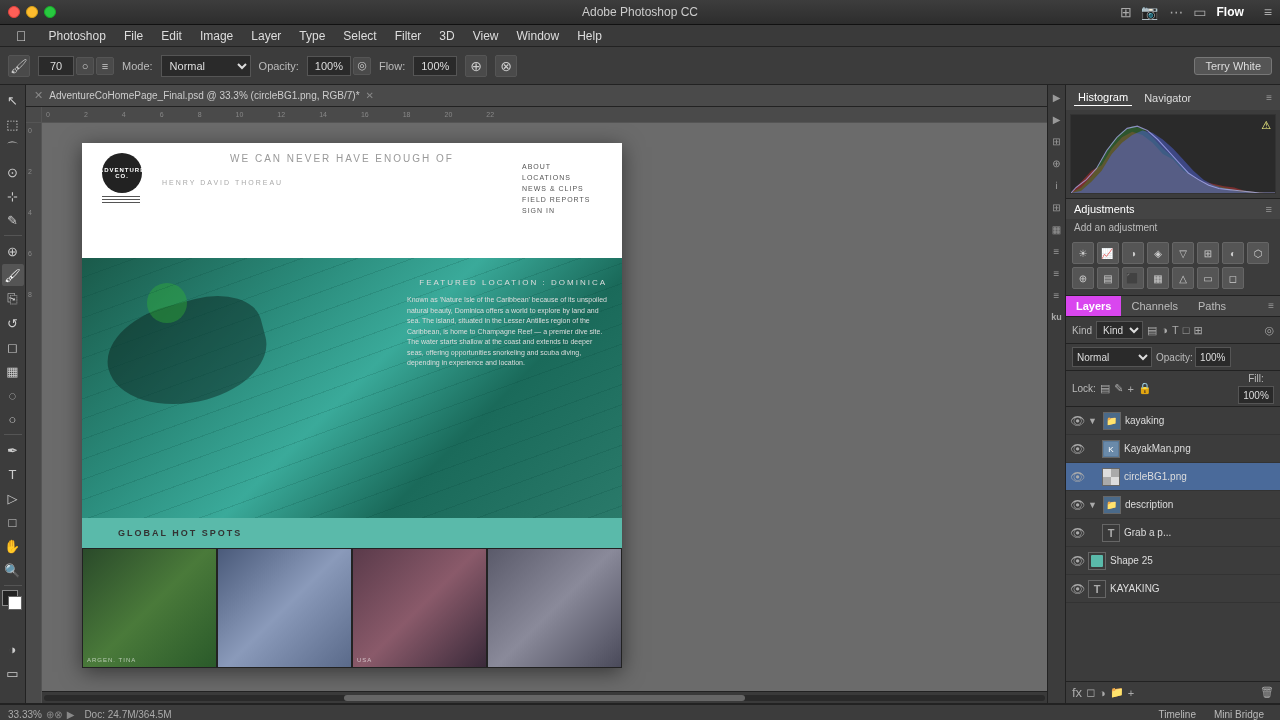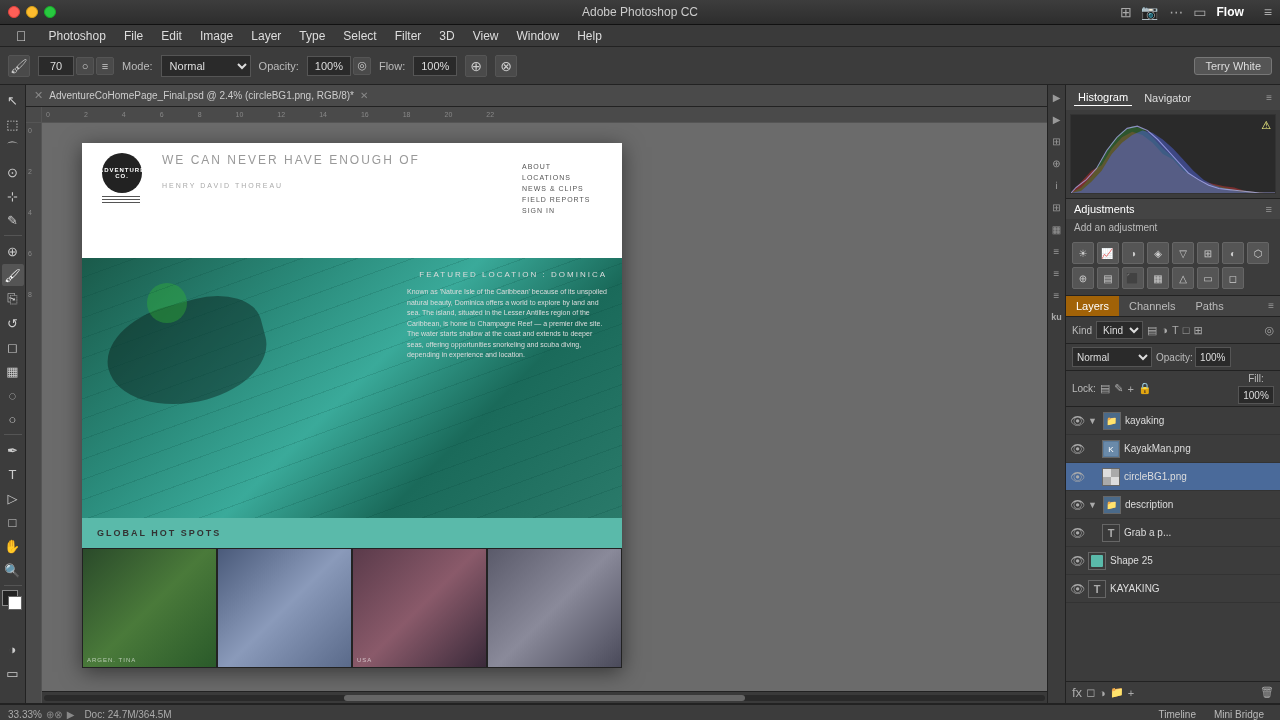--- a/index.html
+++ b/index.html
@@ -100,34 +100,34 @@
     .tab-close { color: #888; cursor: pointer; font-size: 10px; }
     #the-canvas { position: absolute; top: 20px; left: 40px; width: 540px; background: #fff; }
 
     
     .site-header { height: 115px; background: #fff; display: flex; padding: 10px 20px; }
     .site-logo { width: 50px; text-align: center; }
     .logo-circle { width: 40px; height: 40px; border-radius: 50%; background: #222; color: #fff; display: flex; align-items: center; justify-content: center; font-size: 7px; font-weight: bold; text-align: center; }
     .logo-lines { display: flex; flex-direction: column; gap: 2px; margin-top: 3px; }
     .logo-line { height: 1px; background: #555; width: 38px; }
     .site-nav { flex: 1; display: flex; flex-direction: column; padding-left: 10px; }
-    .nav-tagline { font-size: 12px; color: #999; letter-spacing: 2px; text-transform: uppercase; margin-bottom: 13px; }
+    .nav-tagline { font-size: 10px; color: #999; letter-spacing: 2px; text-transform: uppercase; margin-bottom: 13px; text-align: center; }
     .nav-title { font-size: 38px; font-weight: 200; letter-spacing: 6px; color: #333; font-family: Georgia, serif; }
     .nav-subtitle { font-size: 7px; color: #aaa; letter-spacing: 2px; margin-top: 2px; }
     .site-menu { width: 80px; display: flex; flex-direction: column; gap: 4px; padding-top: 10px; }
     .site-menu-item { font-size: 7px; color: #555; text-transform: uppercase; letter-spacing: 1px; }
 
     .hero-section { height: 260px; position: relative; overflow: hidden; background: #2a7a6a; }
     .hero-img { width: 100%; height: 100%; background: linear-gradient(135deg, #1a5a4a 0%, #2a8a7a 30%, #3aaa9a 50%, #1a6a5a 70%, #2a7a6a 100%); }
     .hero-text { position: absolute; right: 20px; top: 30px; color: #fff; text-align: right; }
     .featured-label { font-size: 9px; letter-spacing: 3px; text-transform: uppercase; color: #ccc; }
     .featured-desc { font-size: 8px; color: #ddd; margin-top: 10px; line-height: 1.5; max-width: 200px; text-align: left; }
 
     .hotspots-banner { height: 30px; background: #5abaaa; display: flex; align-items: center; padding: 0 15px; }
-    .hotspots-text { font-size: 9px; letter-spacing: 2px; text-transform: uppercase; color: #333; font-weight: bold; }
+    .hotspots-text { font-size: 9px; letter-spacing: 2px; text-transform: uppercase; color: #333; font-weight: bold; margin-left: 21px; }
 
     .photos-grid { display: flex; height: 120px; background: #333; }
     .photo-cell { flex: 1; overflow: hidden; position: relative; border: 1px solid #222; }
     .photo-1 { background: linear-gradient(135deg, #2a4a2a, #4a7a3a, #2a5a2a); }
     .photo-2 { background: linear-gradient(135deg, #4a5a7a, #8a9aba, #5a6a8a); }
     .photo-3 { background: linear-gradient(135deg, #5a3a4a, #8a5a6a, #3a2a3a); }
     .photo-4 { background: linear-gradient(135deg, #5a5a6a, #8a8a9a, #4a4a5a); }
     .photo-label { position: absolute; bottom: 4px; left: 4px; font-size: 6px; color: rgba(255,255,255,0.6); text-transform: uppercase; letter-spacing: 1px; }
 
     
@@ -150,21 +150,21 @@
 
     
     .adj-header { padding: 4px 8px; font-size: 11px; color: #fff; background: #444; display: flex; align-items: center; }
     .adj-icons { display: flex; flex-wrap: wrap; gap: 3px; padding: 6px; }
     .adj-icon { width: 22px; height: 22px; background: #555; border: 1px solid #666; border-radius: 2px; display: flex; align-items: center; justify-content: center; font-size: 10px; cursor: pointer; color: #ccc; }
 
     
     .layers-panel { flex: 1; display: flex; flex-direction: column; overflow: hidden; }
     .layers-tabs { display: flex; background: #444; border-bottom: 1px solid #222; }
     .layers-tab { padding: 4px 10px; font-size: 11px; color: #bbb; cursor: pointer; }
-    .layers-tab.active { color: #fff; background: #a16207; }
+    .layers-tab.active { color: #fff; background: #d946ef; font-weight: bold; }
     .layers-toolbar { display: flex; align-items: center; padding: 4px 6px; background: #3c3c3c; gap: 4px; border-bottom: 1px solid #222; }
     .layers-kind { height: 18px; background: #2a2a2a; border: 1px solid #555; color: #ddd; font-size: 10px; padding: 0 2px; }
     .layers-options { display: flex; align-items: center; padding: 3px 6px; background: #3c3c3c; gap: 4px; border-bottom: 1px solid #222; }
     .blend-select { height: 20px; background: #2a2a2a; border: 1px solid #555; color: #ddd; font-size: 10px; width: 80px; }
     .opacity-box { display: flex; align-items: center; gap: 2px; font-size: 10px; color: #bbb; }
     .opacity-val { width: 36px; height: 20px; background: #2a2a2a; border: 1px solid #555; color: #ddd; font-size: 10px; text-align: center; }
     .lock-row { display: flex; align-items: center; padding: 2px 6px; gap: 4px; font-size: 10px; color: #bbb; border-bottom: 1px solid #222; }
     .fill-box { display: flex; align-items: center; gap: 2px; font-size: 10px; color: #bbb; margin-left: auto; flex-direction: column; }
     .fill-val { width: 36px; height: 18px; background: #2a2a2a; border: 1px solid #555; color: #ddd; font-size: 10px; text-align: center; }
     .lock-icon { font-size: 11px; color: #aaa; cursor: pointer; }
@@ -306,21 +306,21 @@
       <div class="lt-bg"></div>
     </div>
     <div style="height:22px;"></div>
     <div class="lt-tool">◑</div>
     <div class="lt-tool">▭</div>
   </div>
 
   <div id="canvas-area">
     <div class="canvas-tab">
       <span style="font-size:11px;color:#888;">✕</span>
-      <span style="font-size:10px;">AdventureCoHomePage_Final.psd @ 2.4% (circleBG1.png, RGB/8)*</span>
+      <span style="font-size:10px;">AdventureCoHomePage_Final.psd @ 33.3% (circleBG1.png, RGB/7)*</span>
       <span class="tab-close">✕</span>
     </div>
 
     <div class="ruler-row">
       <div class="ruler-corner-cell"></div>
       <div class="ruler-top">
         <div class="ruler-ticks">
           <span>0</span>
           <span>2</span>
           <span>4</span>
@@ -381,21 +381,21 @@
           <div class="hero-section">
             <div class="hero-img">
 
               <div style="position:absolute;top:15px;left:15px;width:220px;height:170px;">
                 <div style="width:160px;height:100px;background:rgba(0,0,0,0.35);border-radius:50% 40% 50% 60%;transform:rotate(-15deg);position:absolute;top:30px;left:10px;"></div>
                 <div style="position:absolute;top:10px;left:50px;width:40px;height:40px;background:rgba(50,180,50,0.4);border-radius:50%;"></div>
               </div>
 
               <div style="position:absolute;inset:0;background:repeating-linear-gradient(160deg,transparent,transparent 18px,rgba(0,60,50,0.15) 18px,rgba(0,60,50,0.15) 19px);"></div>
             </div>
-            <div class="hero-text" style="position:absolute;right:15px;top:12px;max-width:220px;">
+            <div class="hero-text" style="position:absolute;right:15px;top:20px;max-width:220px;">
               <div class="featured-label" style="font-size:8px;letter-spacing:2px;color:#ddd;text-transform:uppercase;">FEATURED LOCATION : DOMINICA</div>
               <div class="featured-desc" style="font-size:7px;color:#ddd;margin-top:8px;line-height:1.5;">Known as 'Nature Isle of the Caribbean' because of its unspoiled natural beauty, Dominica offers a world to explore by land and sea. The island, situated in the Lesser Antilles region of the Caribbean, is home to Champagne Reef — a premier dive site. The water starts shallow at the coast and extends to deeper seas, offering opportunities snorkeling and scuba diving, depending in experience and location.</div>
             </div>
           </div>
 
           <div class="hotspots-banner">
             <div class="hotspots-text">GLOBAL HOT SPOTS</div>
           </div>
 
           <div class="photos-grid">

